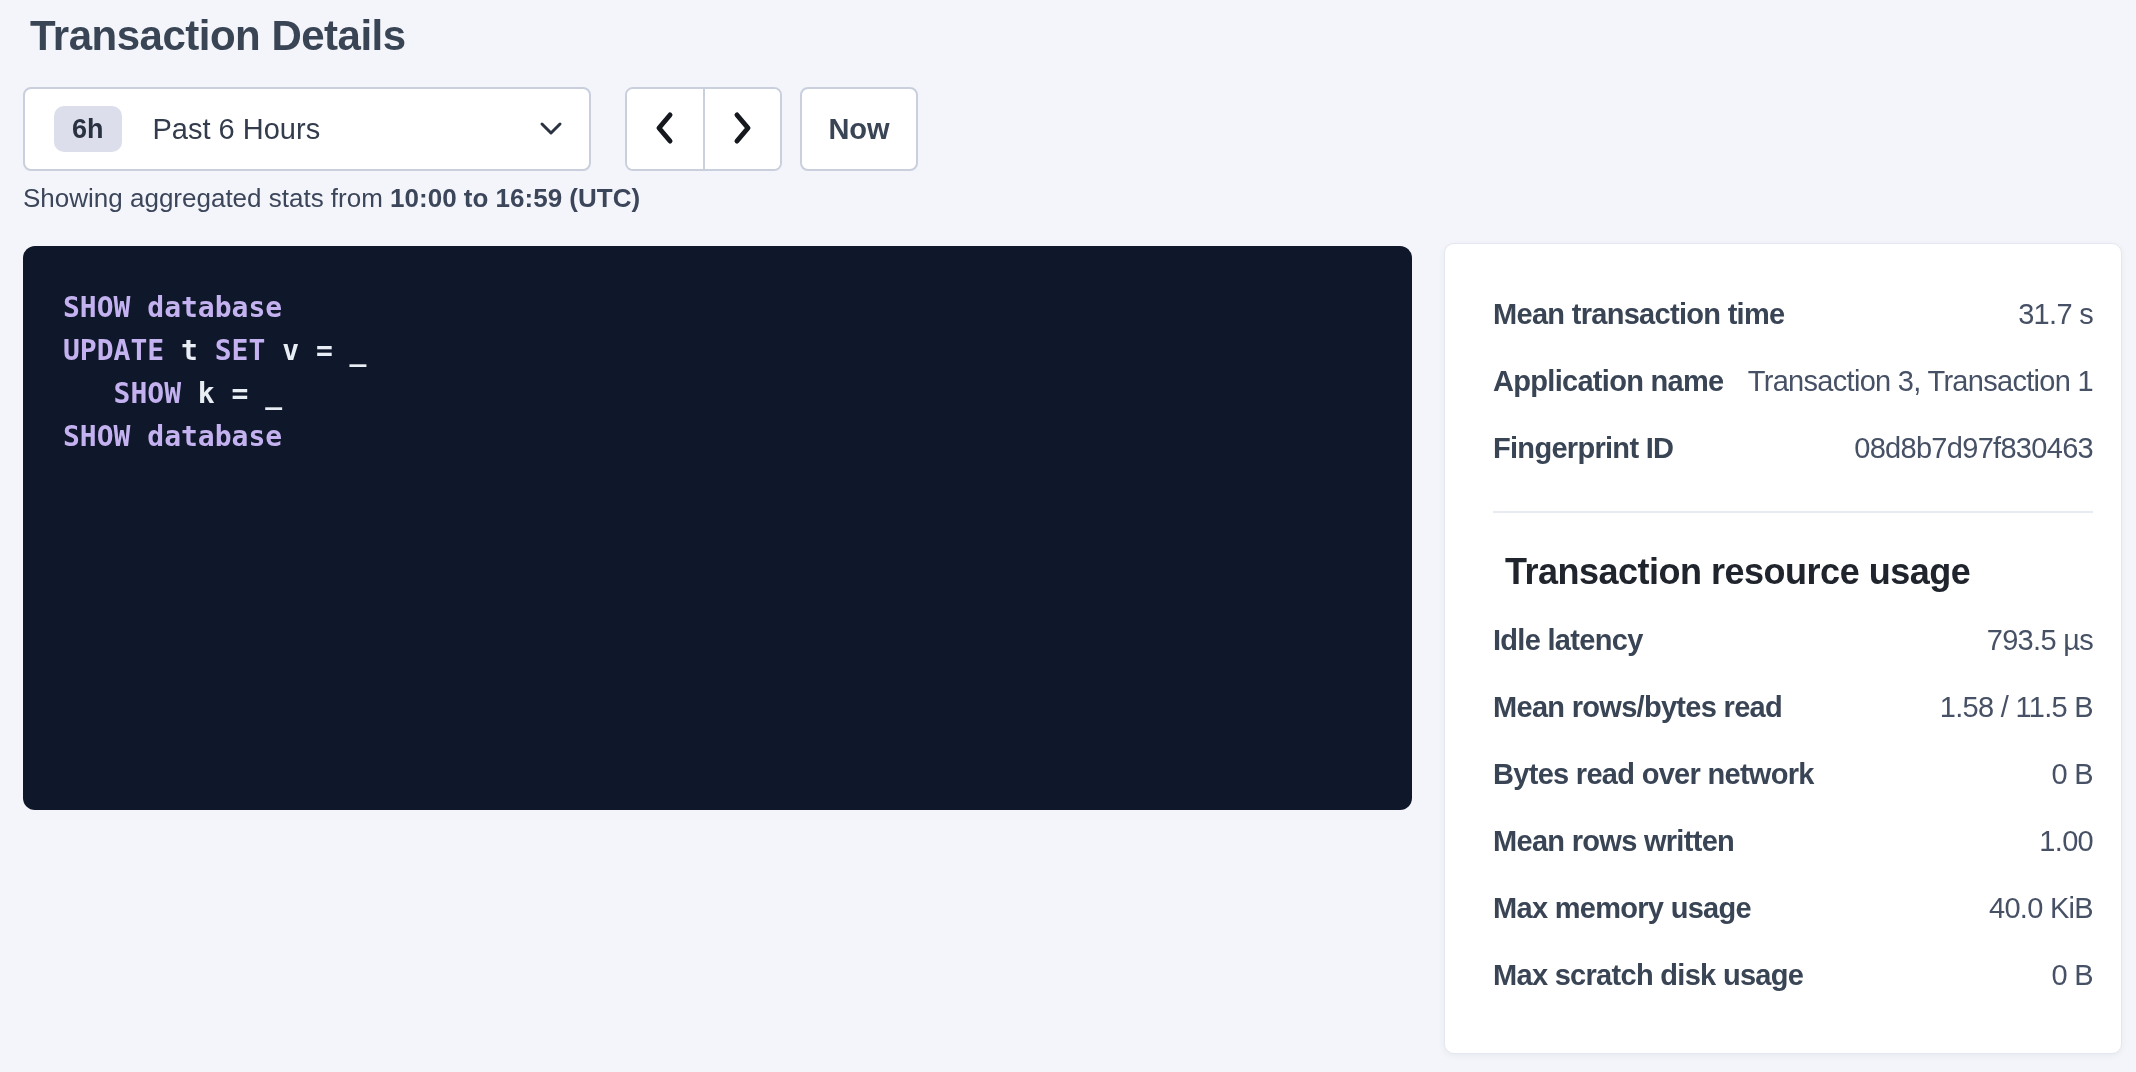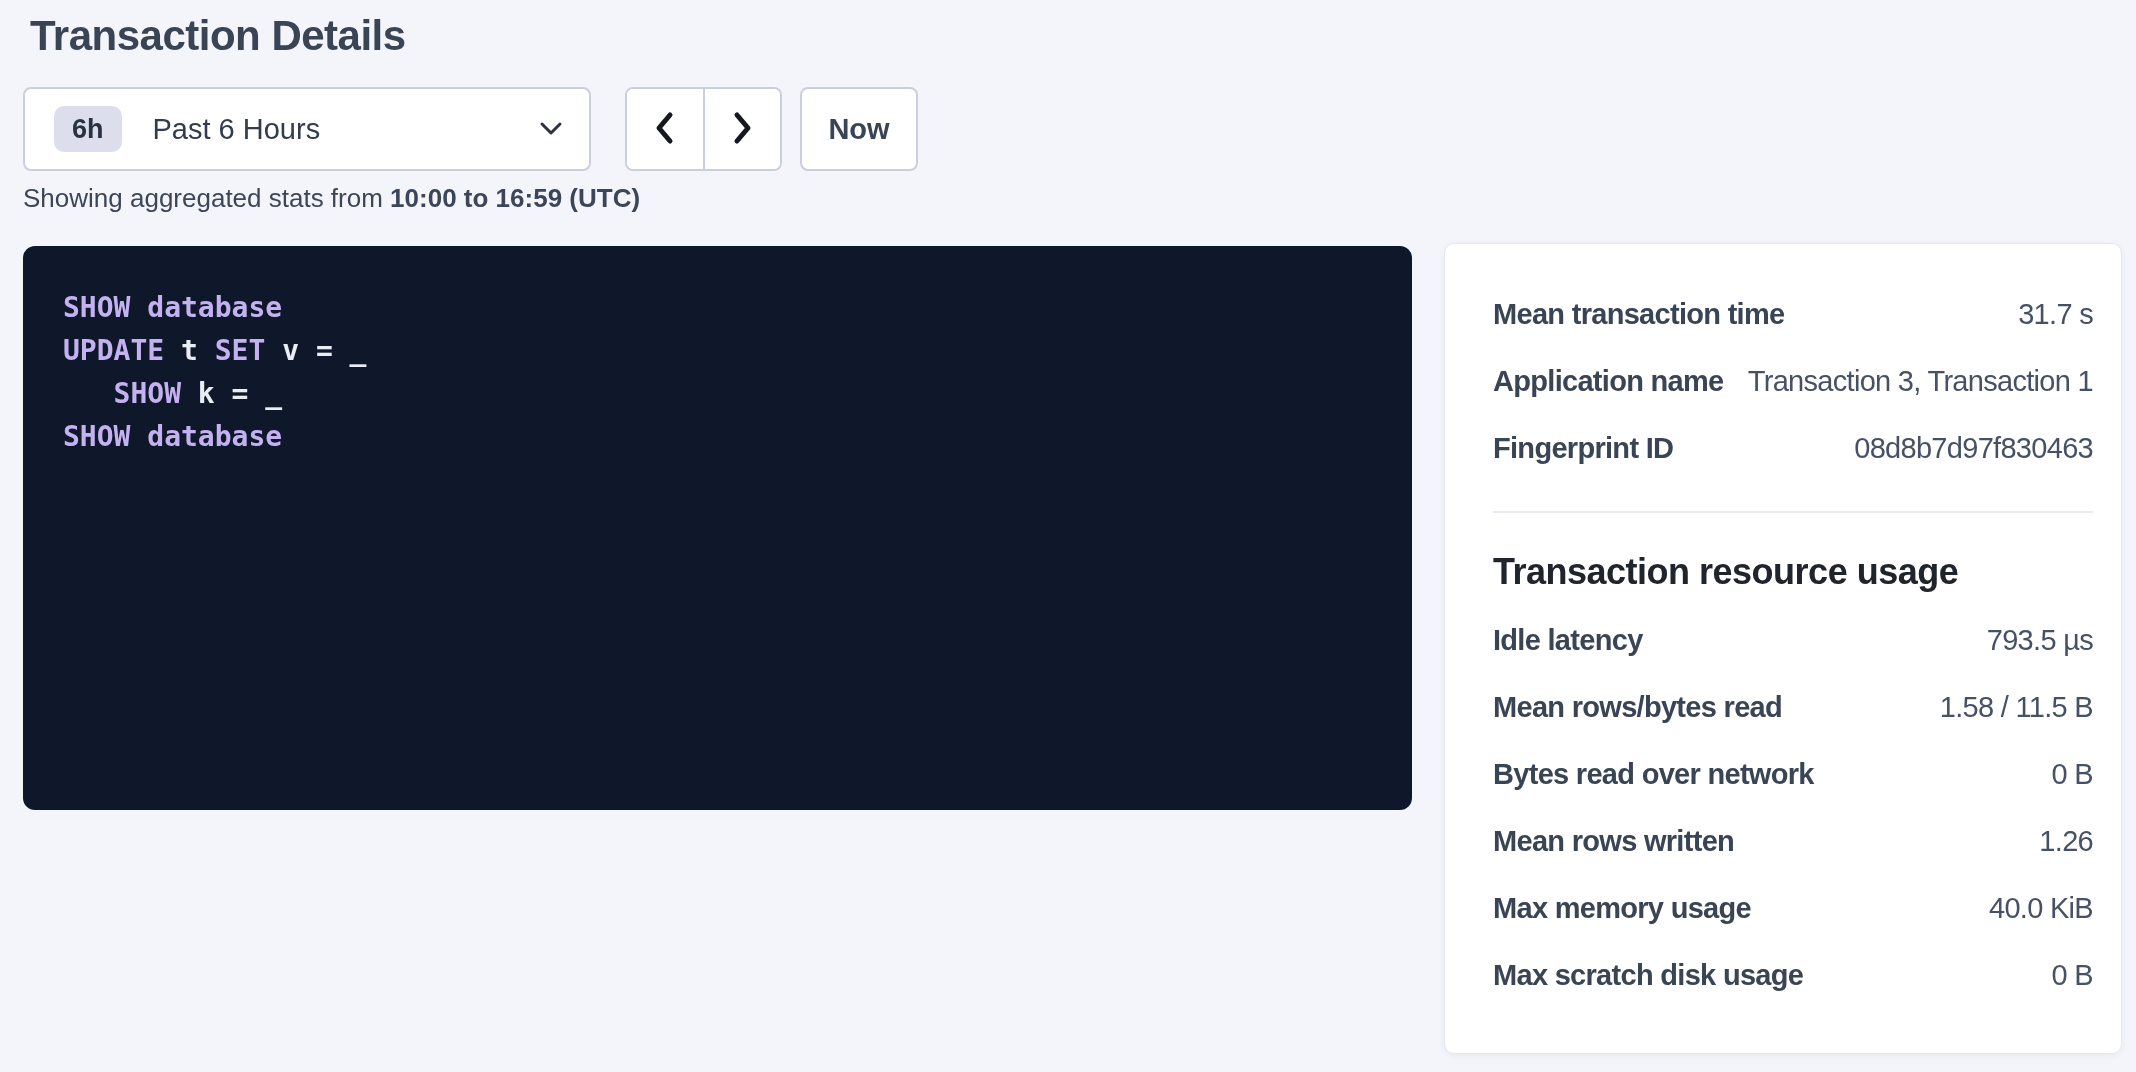--- a/index.html
+++ b/index.html
@@ -93,21 +93,21 @@
   .stat-value {
     font-size:29px; font-weight:400; color:#475166; letter-spacing:-0.7px;
     margin-left:20px;
   }
   .divider {
     border:none; border-top:2px solid #e8ebf2;
     margin:45px 0 37px 0;
   }
   .usage-heading {
     font-size:36px; font-weight:700; color:#20242c;
-    letter-spacing:-0.5px; line-height:44px; margin:0 0 28px 0;
+    letter-spacing:-0.5px; line-height:44px; margin:0 0 28px 12px;
   }
 </style>
 </head>
 <body>
 
 <h1 class="page-title">Transaction Details</h1>
 
 <div class="controls">
   <div class="dropdown">
     <span class="shortcut-badge">6h</span>
@@ -177,21 +177,21 @@
       <div class="stat-row">
         <span class="stat-label">Mean rows/bytes read</span>
         <span class="stat-value">1.58 / 11.5 B</span>
       </div>
       <div class="stat-row">
         <span class="stat-label">Bytes read over network</span>
         <span class="stat-value">0 B</span>
       </div>
       <div class="stat-row">
         <span class="stat-label">Mean rows written</span>
-        <span class="stat-value">1.26</span>
+        <span class="stat-value">1.00</span>
       </div>
       <div class="stat-row">
         <span class="stat-label">Max memory usage</span>
         <span class="stat-value">40.0 KiB</span>
       </div>
       <div class="stat-row">
         <span class="stat-label">Max scratch disk usage</span>
         <span class="stat-value">0 B</span>
       </div>
     </div>

